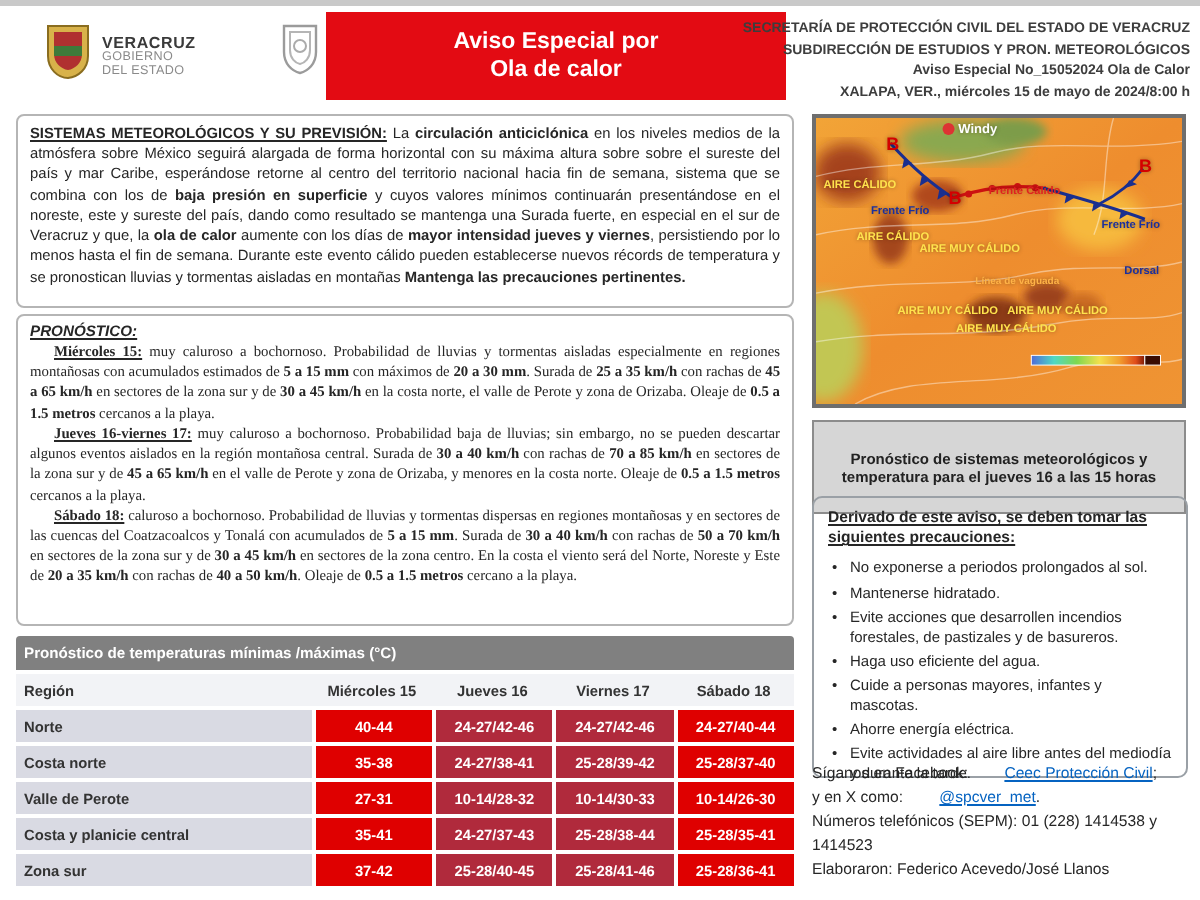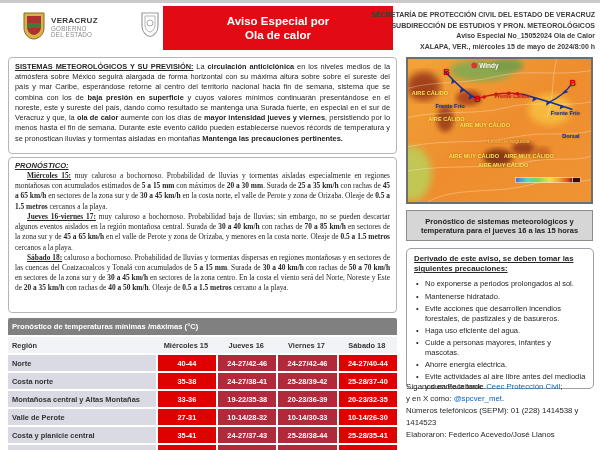--- a/index.html
+++ b/index.html
@@ -56,34 +56,34 @@
                      font-weight:bold; font-size:5.6px; text-shadow:0 0 2px rgba(0,0,0,.35); }
   .l-yellow { color:#ffe34d; }
   .l-blue   { color:#1b2f9e; text-shadow:0 0 2px rgba(255,255,255,.5); }
   .l-red    { color:#d40000; font-size:9px !important; text-shadow:0 0 2px rgba(255,255,255,.5); }
   .l-warm   { color:#e02020; }
   .l-orange { color:#ffb347; font-size:5px !important; }
   .l-windy  { color:#fff; font-size:6.5px !important; }
   .l-windy i { display:inline-block; width:6px; height:6px; border-radius:50%;
                background:#d33; vertical-align:-1px; margin-right:2px; font-style:normal; }
 
-  .map-caption { position:absolute; left:406px; top:210px; width:187px; height:31px;
+  .map-caption { position:absolute; left:406px; top:210px; width:187px; height:47px;
                  background:#d6d6d6; border:1.5px solid #8c8c8c;
                  font-size:7.5px; font-weight:bold; color:#222; text-align:center;
                  display:flex; align-items:center; justify-content:center; padding:2px 8px; }
 
   .precautions { position:absolute; left:406px; top:248px; width:188px; height:141px;
                  border:1.5px solid #9aa0a6; border-radius:5px; padding:5px 7px; }
   .prec-title { font-size:7.8px; font-weight:bold; text-decoration:underline; line-height:1.3; margin-bottom:5px; }
   .prec-list { list-style:none; }
   .prec-list li { font-size:7.5px; line-height:1.3; padding-left:11px; position:relative; margin-bottom:2.5px; }
   .prec-list li::before { content:"•"; position:absolute; left:2px; }
 
   .footer { position:absolute; left:406px; top:381px; width:190px; font-size:7.8px; line-height:1.55; }
-  .footer a.lnk { color:var(--link,#0563c1); cursor:pointer; }
+  .footer a.lnk { color:var(--link,#0563c1); text-decoration:underline; cursor:pointer;margin-left:16px; }
 </style>
 </head>
 <body>
 
 <div class="page">
   <div class="top-rule"></div>
 
   <div class="logo1">
     <span>
       <svg width="24" height="28" viewBox="0 0 24 28">
@@ -158,27 +158,20 @@
             <td class="val c-dark">24-27/42-46</td>
             <td class="val c-dark">24-27/42-46</td>
             <td class="val c-bright">24-27/40-44</td>
           </tr>
           <tr>
             <td class="region">Costa norte</td>
             <td class="val c-bright">35-38</td>
             <td class="val c-dark">24-27/38-41</td>
             <td class="val c-dark">25-28/39-42</td>
             <td class="val c-bright">25-28/37-40</td>
-          </tr>
-          <tr>
-            <td class="region">Montañosa central y Altas Montañas</td>
-            <td class="val c-bright">33-36</td>
-            <td class="val c-dark">19-22/35-38</td>
-            <td class="val c-dark">20-23/36-39</td>
-            <td class="val c-bright">20-23/32-35</td>
           </tr>
           <tr>
             <td class="region">Valle de Perote</td>
             <td class="val c-bright">27-31</td>
             <td class="val c-dark">10-14/28-32</td>
             <td class="val c-dark">10-14/30-33</td>
             <td class="val c-bright">10-14/26-30</td>
           </tr>
           <tr>
             <td class="region">Costa y planicie central</td>

